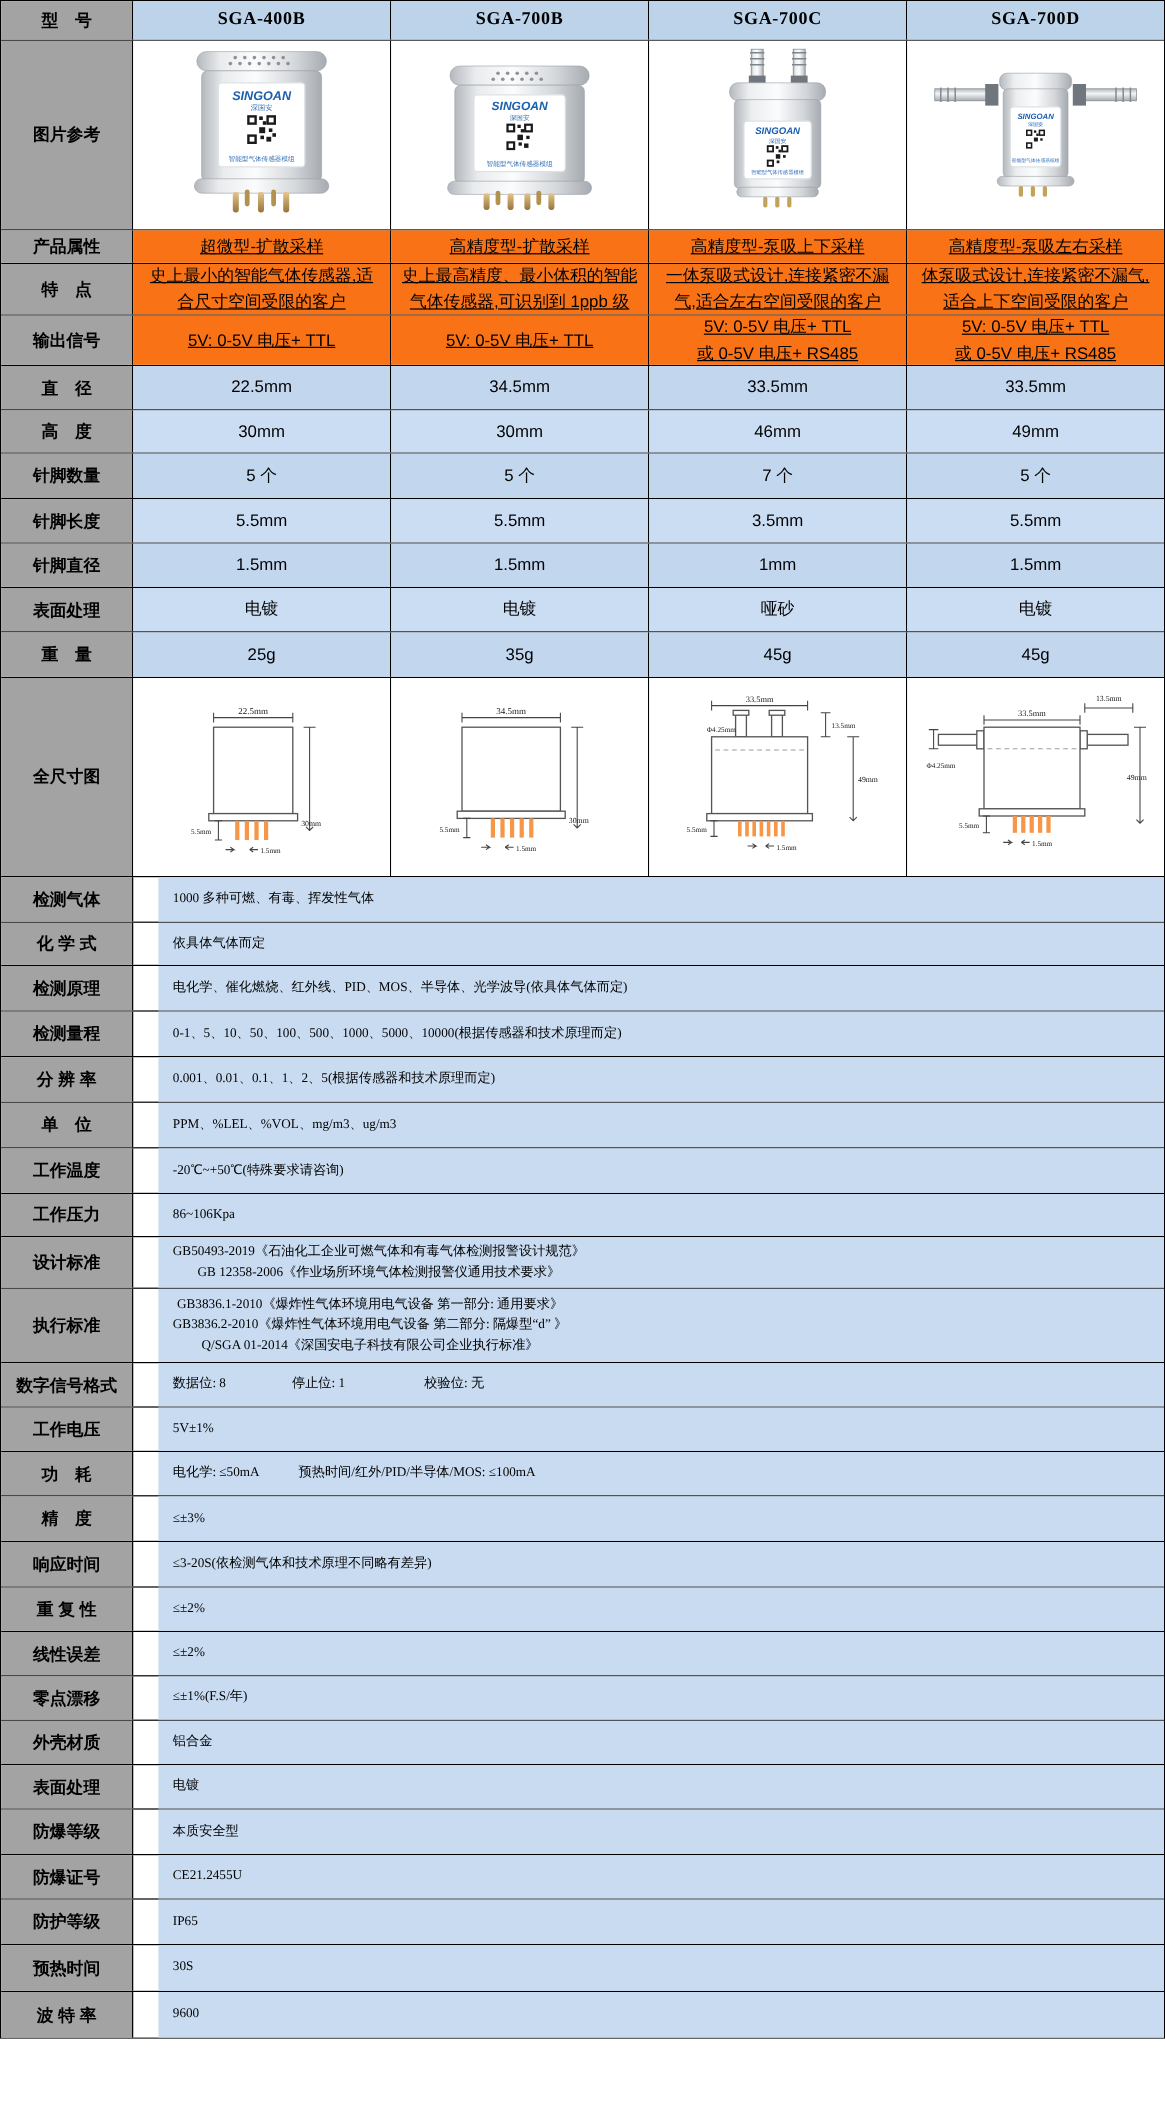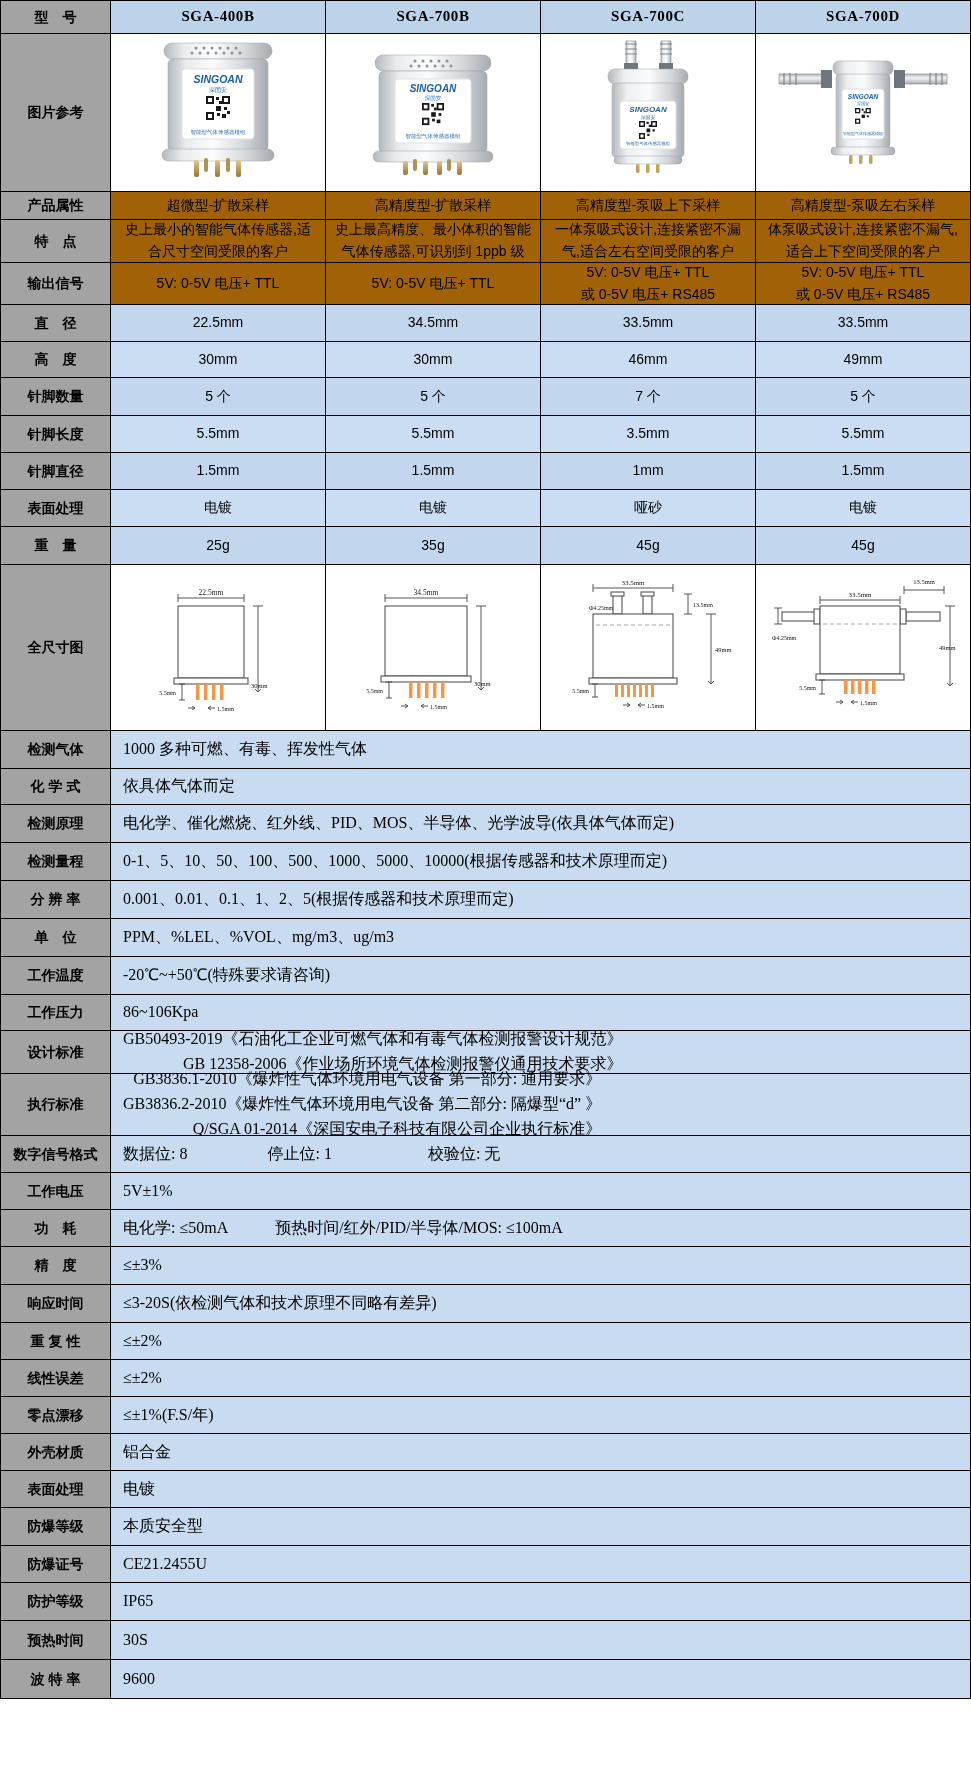--- a/index.html
+++ b/index.html
@@ -14,27 +14,27 @@
   }
   .c {
     flex: 1 1 0; border-right: 1px solid #000; display: flex; align-items: center;
     justify-content: center; text-align: center; font-size: 14px; padding: 2px 8px;
     white-space: pre-line; line-height: 1.55;
   }
   .c:last-child { border-right: 0; }
   .hdr .c { font-family: "Liberation Serif", serif; font-weight: bold; font-size: 15px;
             letter-spacing: .6px; background: #BCD3EA; }
   .photo .c, .diag .c { background: #fff; padding: 0; }
-  .light .c { background: #a16207; }
+  .light .c { background: #f97316; text-decoration: underline; }
   .mid .c { background: #C2D6EE; }
   .alt .c { background: #CBDDF3; }
   .specv {
     flex: 1 1 0; background: #C8DBF1; display: flex; align-items: center;
-    font-size: 16px; font-family: "Liberation Serif", serif; text-align: right;
-    padding: 3px 8px 3px 12px; white-space: pre-wrap; line-height: 1.55;
+    font-size: 11px; font-family: "Liberation Serif", serif; text-align: center;
+    padding: 3px 8px 3px 12px; white-space: pre-wrap; line-height: 1.55; margin-left: 21px;
   }
   svg text { font-family: "Liberation Serif", serif; fill: #1a1a1a; }
   .brand-t { font-family: "Liberation Sans", sans-serif; font-weight: bold; font-style: italic; fill: #1b5fae; }
   .cap-t { fill: #2d6cb5; }
   .dim { stroke: #444; stroke-width: 0.9; fill: none; }
   .dash { stroke: #9aa0a6; stroke-width: 0.9; fill: none; stroke-dasharray: 4 3; }
   .outline { stroke: #555; stroke-width: 1.1; fill: #fff; }
 </style>
 </head>
 <body>

